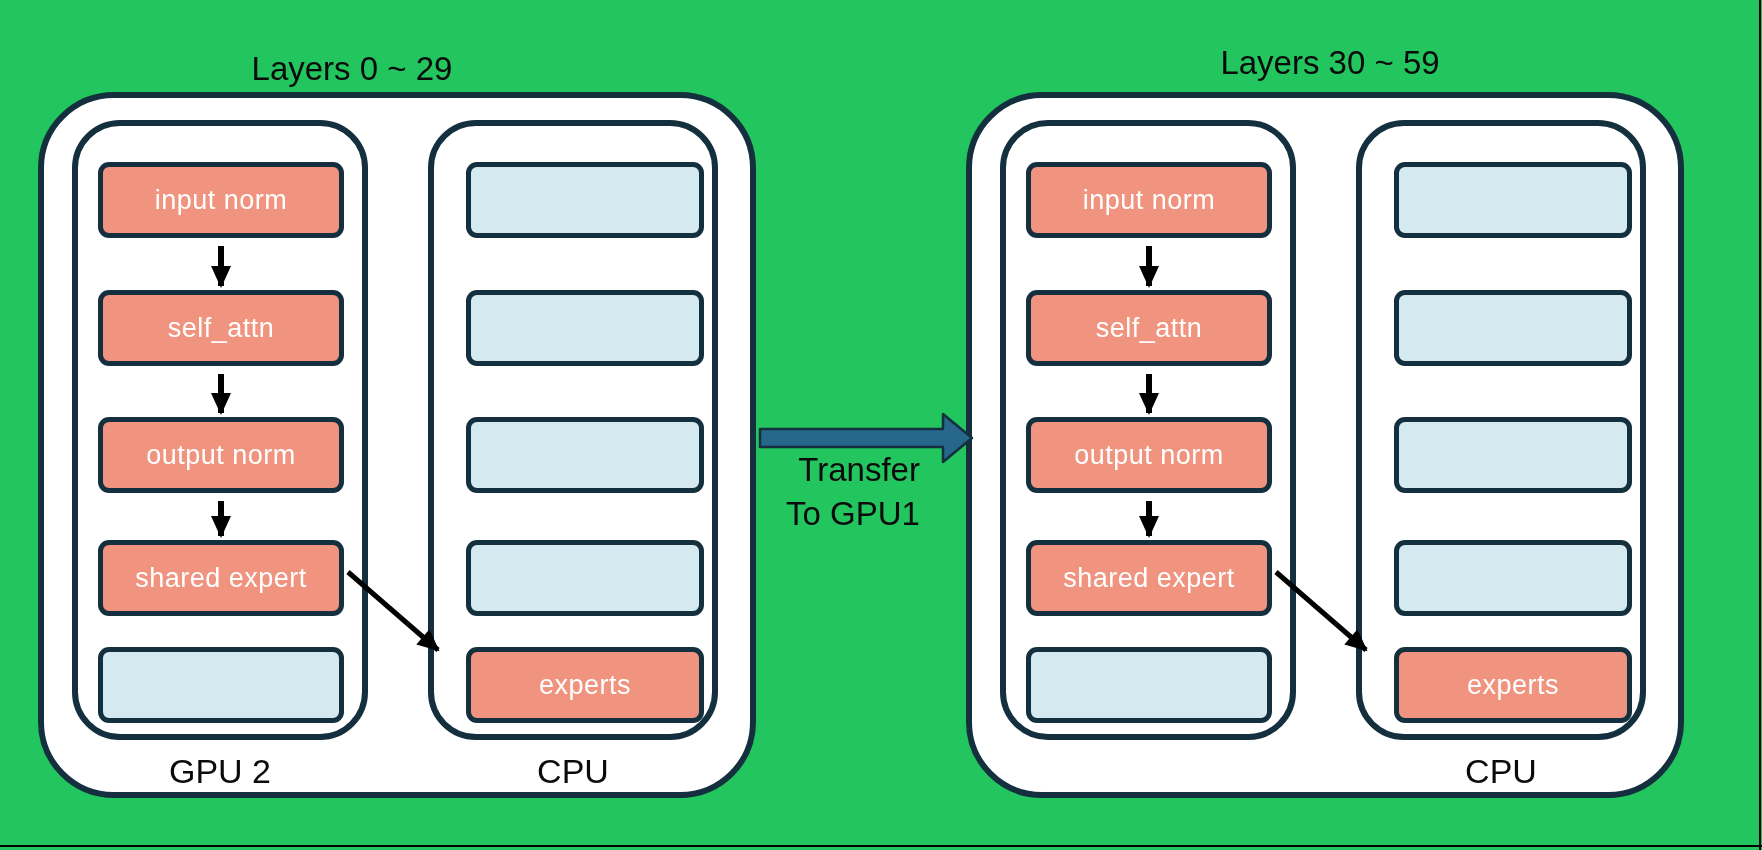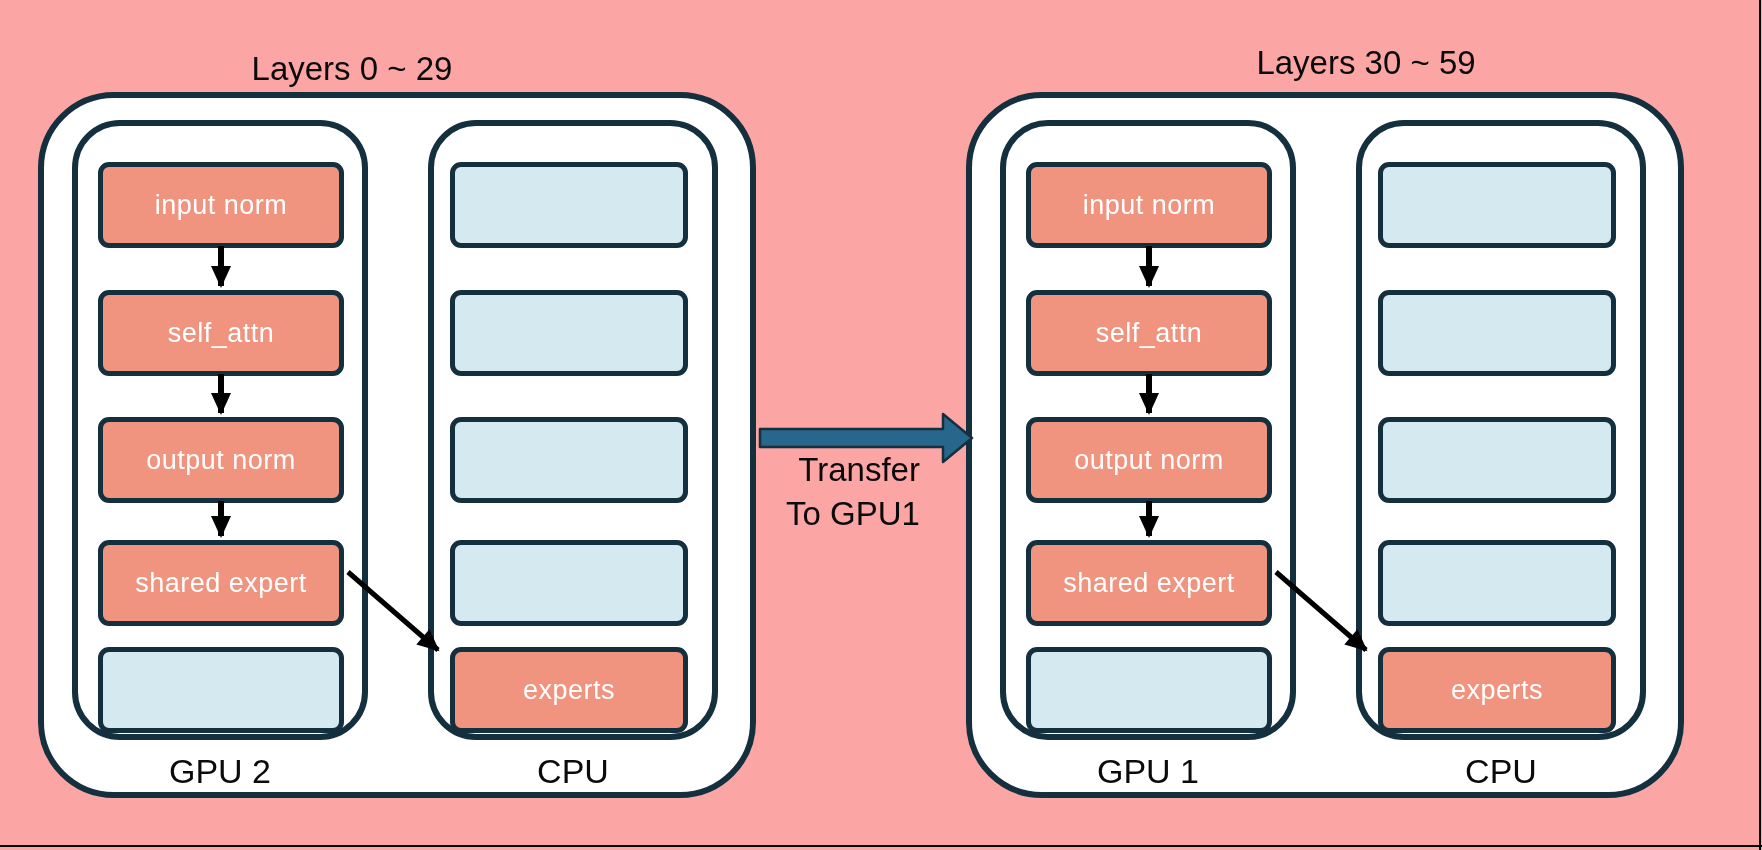--- a/index.html
+++ b/index.html
@@ -1,44 +1,44 @@
 <!DOCTYPE html>
 <html style="--outline: #142F3D; --salmon: #F09480; --lightblue: #D4E9F0; --arrowblue: #27678B; --black: #000000;"><head>
 <meta charset="utf-8">
 <style>
   html,body{margin:0;padding:0;background:#fff;}
   .canvas{
-    position:relative;width:1762px;height:850px;background:#fca5a5;
+    position:relative;width:1762px;height:850px;background:#22c55e;
     font-family:"Liberation Sans",sans-serif;overflow:hidden;
   }
   .edge-right{position:absolute;top:0;right:1px;width:2px;height:100%;background:#000;}
   .edge-bottom{position:absolute;left:0;bottom:3px;width:100%;height:2px;background:#000;}
 
   .group-title{
     position:absolute;width:400px;text-align:center;
     font-size:33px;color:#0b0b0b;white-space:nowrap;
   }
   .outer{
     position:absolute;width:718px;height:706px;box-sizing:border-box;
     border:6px solid var(--outline);border-radius:76px;background:#fff;
   }
   .inner{
     position:absolute;top:120px;height:620px;box-sizing:border-box;
     border:6px solid var(--outline);border-radius:48px;background:#fff;
   }
   .inner.gpu{width:296px;}
   .inner.cpu{width:290px;}
   .bx{
-    position:absolute;height:86px;box-sizing:border-box;
+    position:absolute;height:76px;box-sizing:border-box;
     border:5px solid var(--outline);border-radius:11px;
     display:flex;align-items:center;justify-content:center;
     color:#fff;font-size:27px;letter-spacing:0.5px;white-space:nowrap;
   }
   .gpu .bx{left:20px;width:246px;}
-  .cpu .bx{left:16px;width:238px;}
+  .cpu .bx{left:32px;width:238px;}
   .bx.salmon{background:var(--salmon);}
   .bx.blue{background:var(--lightblue);}
   .r1{top:36px}.r2{top:164px}.r3{top:291px}.r4{top:414px}.r5{top:521px}
 
   .col-label{
     position:absolute;top:752px;width:300px;text-align:center;
     font-size:34px;color:#0b0b0b;white-space:nowrap;
   }
   .transfer-label{
     position:absolute;left:786px;top:448px;
@@ -67,41 +67,40 @@
     <div class="bx blue r1"></div>
     <div class="bx blue r2"></div>
     <div class="bx blue r3"></div>
     <div class="bx blue r4"></div>
     <div class="bx salmon r5">experts</div>
   </div>
 
   <div class="col-label" style="left:70px">GPU 2</div>
   <div class="col-label" style="left:423px">CPU</div>
 
-  <div class="group-title" style="left:1166px;top:44px">Layers 30 ~ 59</div>
+  <div class="group-title" style="left:1130px;top:44px">Layers 30 ~ 59</div>
 
   <div class="outer" style="left:966px;top:92px"></div>
 
   <div class="inner gpu" style="left:1000px">
     <div class="bx salmon r1">input norm</div>
     <div class="bx salmon r2">self_attn</div>
     <div class="bx salmon r3">output norm</div>
     <div class="bx salmon r4">shared expert</div>
     <div class="bx blue r5"></div>
   </div>
 
   <div class="inner cpu" style="left:1356px">
     <div class="bx blue r1"></div>
     <div class="bx blue r2"></div>
     <div class="bx blue r3"></div>
     <div class="bx blue r4"></div>
     <div class="bx salmon r5">experts</div>
   </div>
 
-  <div class="col-label" style="left:998px">GPU 1</div>
   <div class="col-label" style="left:1351px">CPU</div>
 
   <div class="transfer-label">
     <div>Transfer</div>
     <div>To GPU1</div>
   </div>
 
   <svg class="arrow-layer" width="1762" height="850" viewBox="0 0 1762 850">
     <defs>
       <marker id="ah" viewBox="0 0 24 22" markerWidth="24" markerHeight="22" refX="21" refY="11" orient="auto" markerUnits="userSpaceOnUse">

